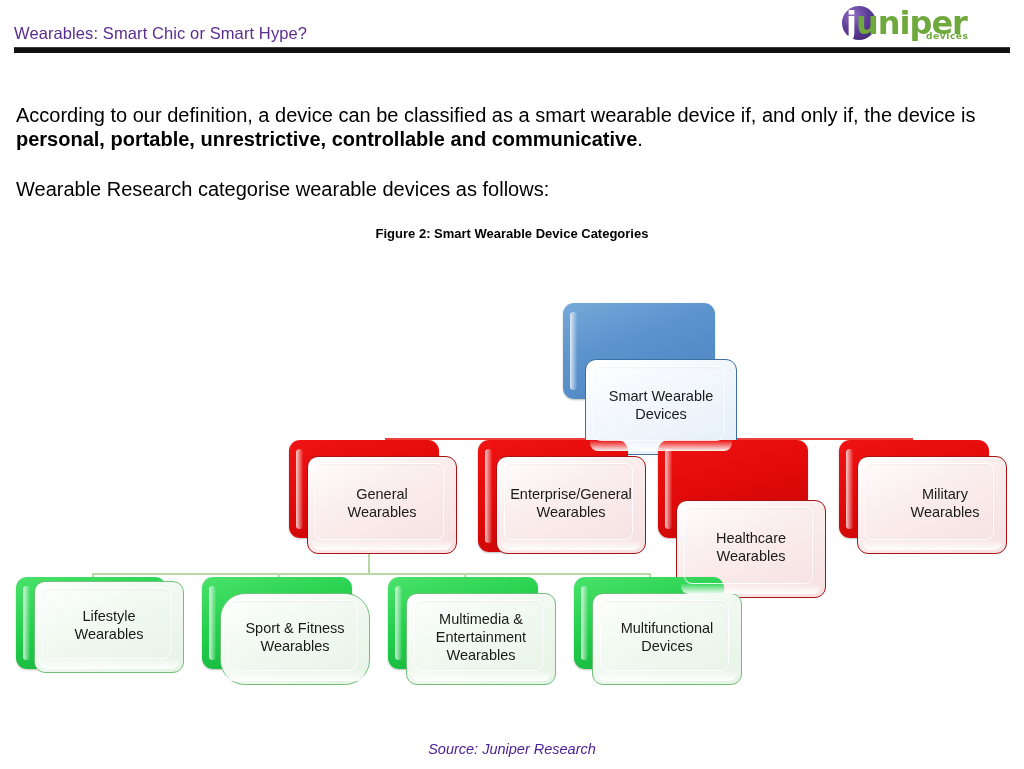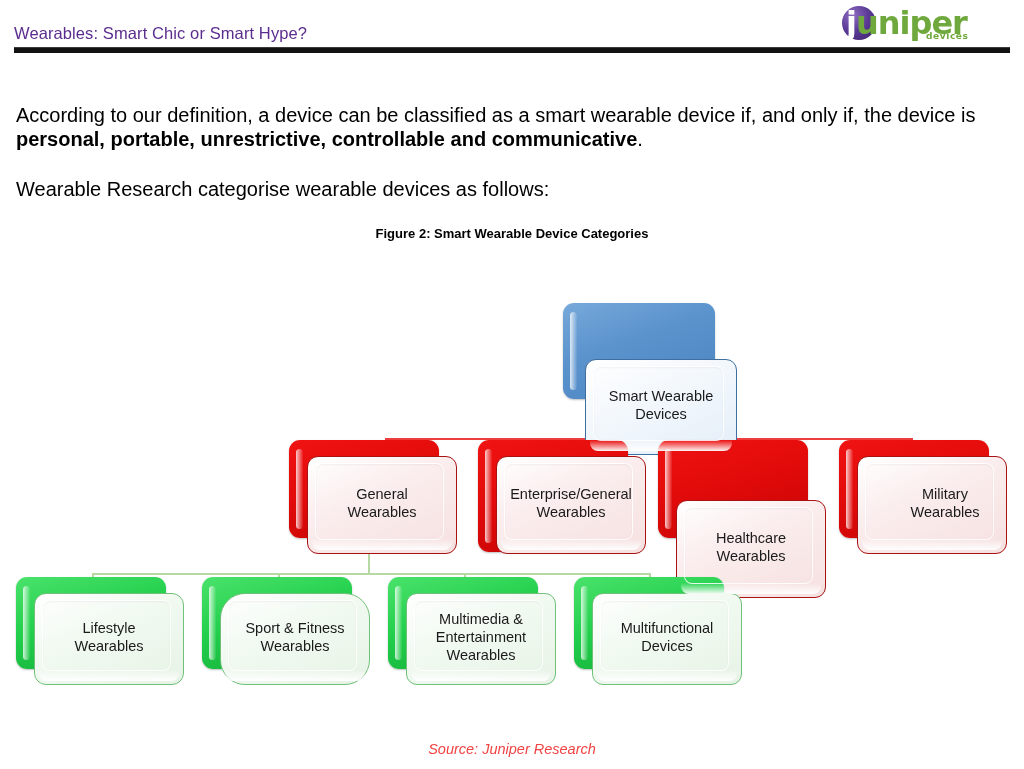--- a/index.html
+++ b/index.html
@@ -199,21 +199,21 @@
   }
 
   
   #source-line {
     position: absolute;
     left: 0; top: 741px;
     width: 1024px;
     text-align: center;
     font-size: 14.5px;
     font-style: italic;
-    color: #ef4444;
+    color: #4c1d95;
   }
 </style>
 </head>
 <body>
 
 <div id="header">
 
   <div id="header-title">Wearables: Smart Chic or Smart Hype?</div>
 
   <div id="header-rule"></div>
@@ -291,21 +291,21 @@
     <div class="plate"></div>
     <div class="face" style="left:18px; top:16px; width:150px; height:98px;padding-left:36px;">
       <div class="label">
         <div>Military Wearables</div>
       </div>
     </div>
   </div>
 
   <div class="node green" style="left:16px; top:297px; width:150px; height:92px;">
     <div class="plate"></div>
-    <div class="face" style="left:18px; top:16px; width:150px; height:92px;border-radius:12px;">
+    <div class="face" style="left:18px; top:4px; width:150px; height:92px;">
       <div class="label">
         <div>Lifestyle</div>
         <div>Wearables</div>
       </div>
     </div>
   </div>
 
   <div class="node green" style="left:202px; top:297px; width:150px; height:92px;">
     <div class="plate"></div>
     <div class="face" style="left:18px; top:16px; width:150px; height:92px;border-radius:25px;">

